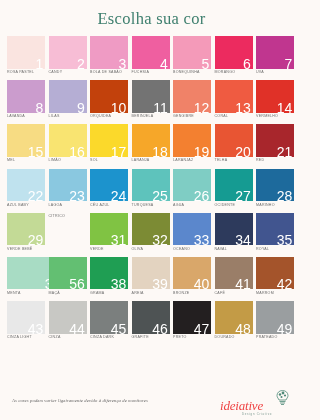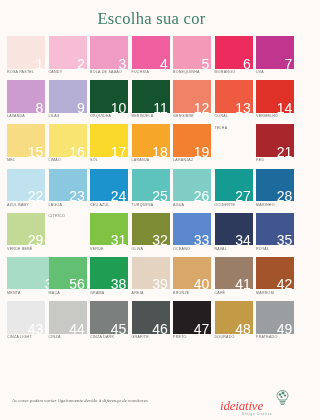--- a/index.html
+++ b/index.html
@@ -184,27 +184,27 @@
           </div>
           <div class="label">LAVANDA</div>
         </div>
         <div class="cell">
           <div class="swatch" style="background: rgb(181, 174, 212);">
             <span class="num">9</span>
           </div>
           <div class="label">LILÁS</div>
         </div>
         <div class="cell">
-          <div class="swatch" style="background: #14532d; text-align: right;">
+          <div class="swatch" style="background: #c2410c; text-align: right;">
             <span class="num">10</span>
           </div>
           <div class="label">ORQUÍDEA</div>
         </div>
         <div class="cell">
-          <div class="swatch" style="background: #14532d;">
+          <div class="swatch" style="background: #737373;">
             <span class="num">11</span>
           </div>
           <div class="label">BERINJELA</div>
         </div>
         <div class="cell">
           <div class="swatch" style="background: rgb(240, 130, 104);">
             <span class="num">12</span>
           </div>
           <div class="label">GENGIBRE</div>
         </div>
@@ -246,20 +246,23 @@
           </div>
           <div class="label">LARANJA</div>
         </div>
         <div class="cell">
           <div class="swatch" style="background: rgb(243, 128, 48);">
             <span class="num">19</span>
           </div>
           <div class="label">LARANJA2</div>
         </div>
         <div class="cell">
+          <div class="swatch" style="background: rgb(232, 85, 51);">
+            <span class="num">20</span>
+          </div>
           <div class="label">TELHA</div>
         </div>
         <div class="cell">
           <div class="swatch" style="background: rgb(168, 38, 44);">
             <span class="num">21</span>
           </div>
           <div class="label">RED</div>
         </div>
       </div>
       <div class="row">

